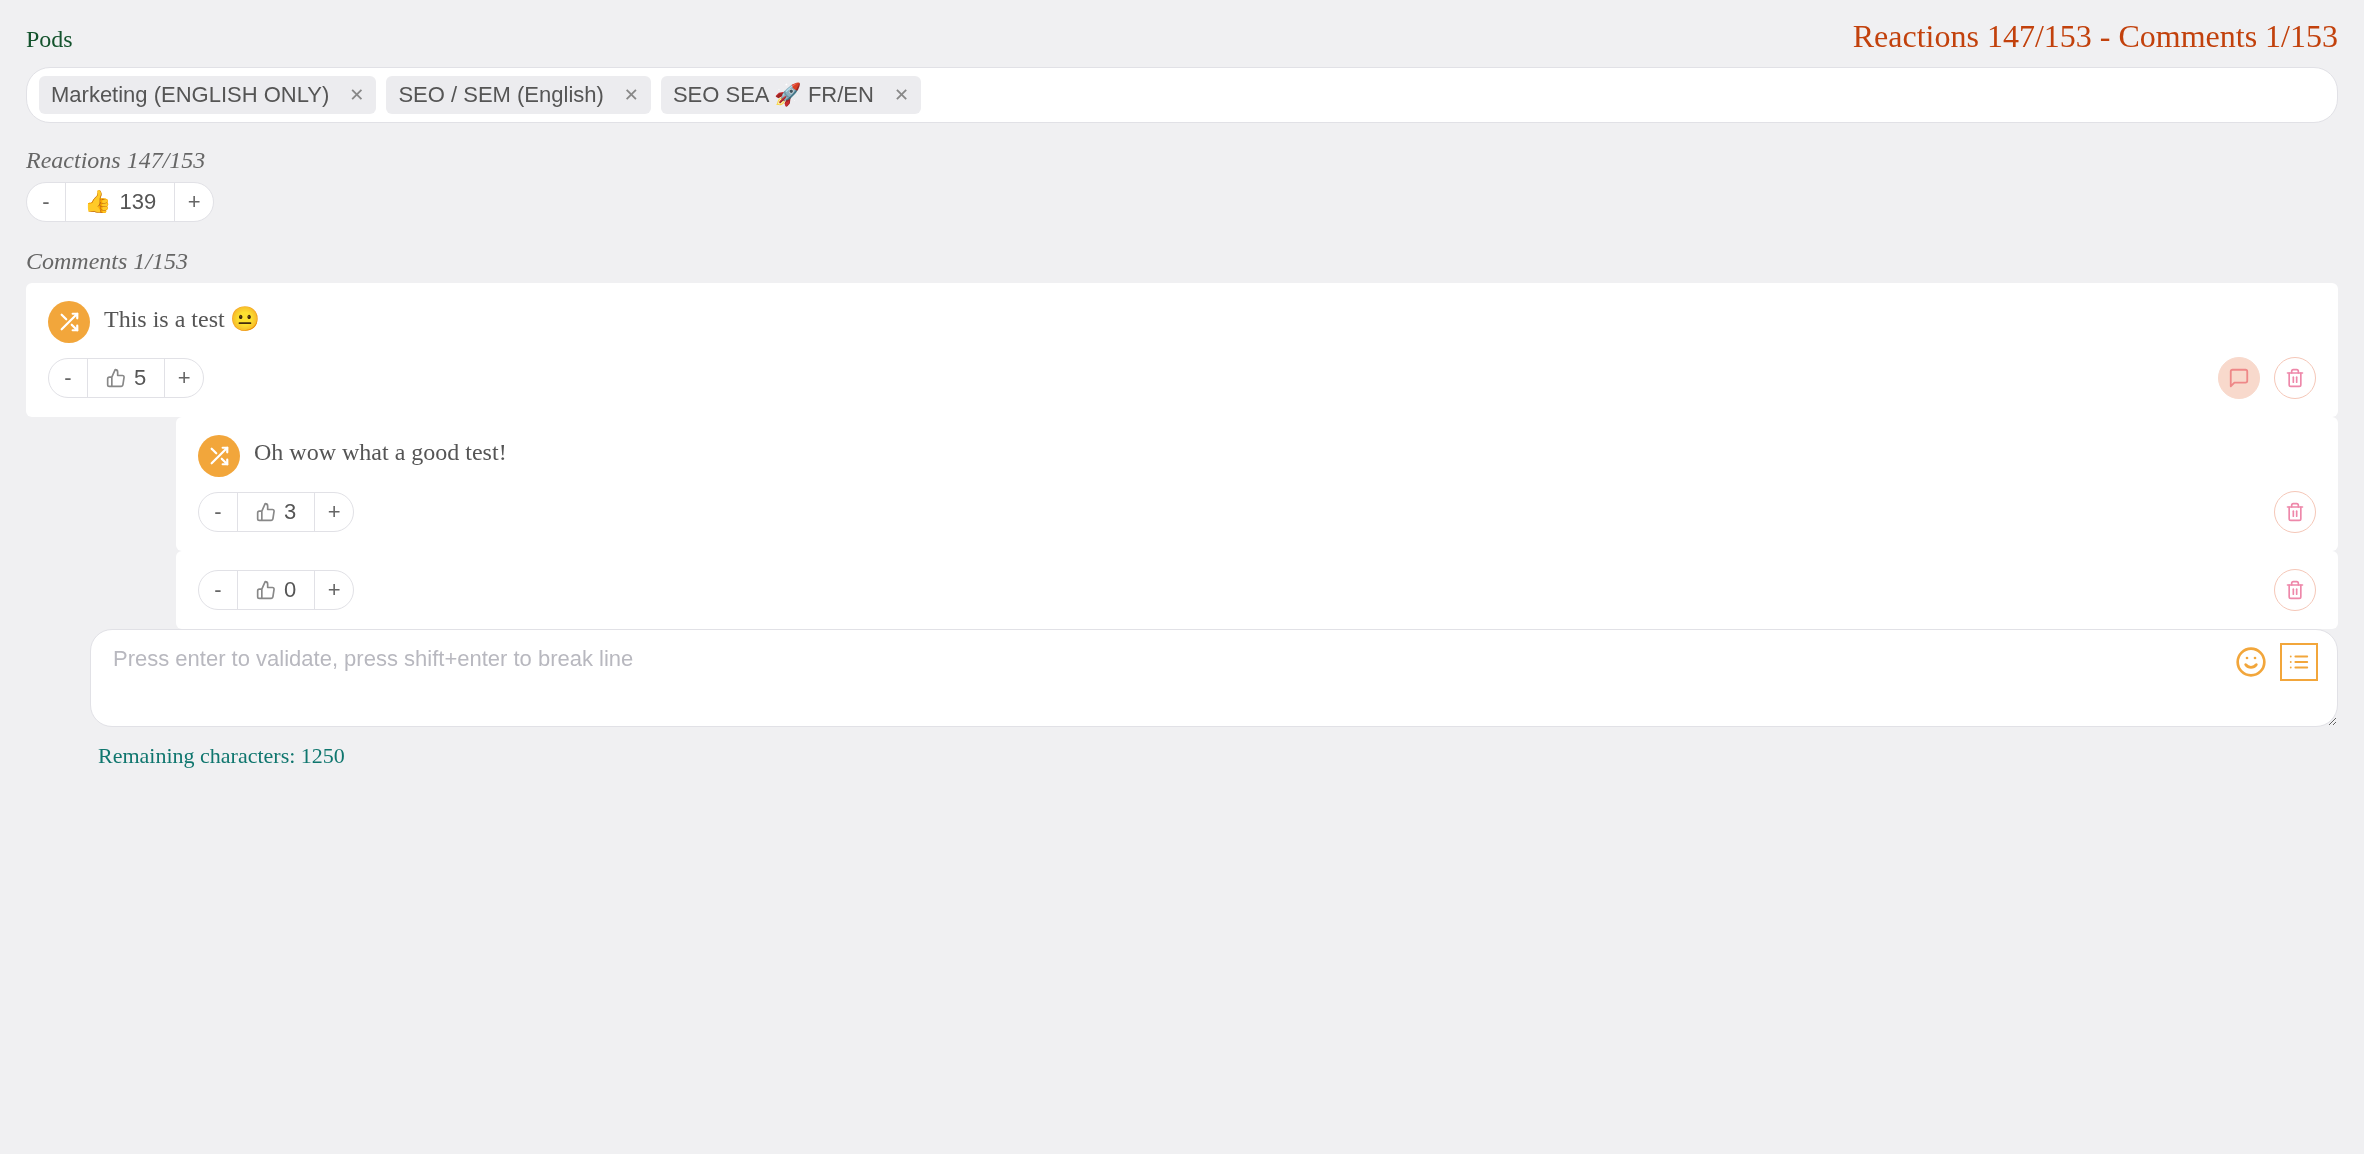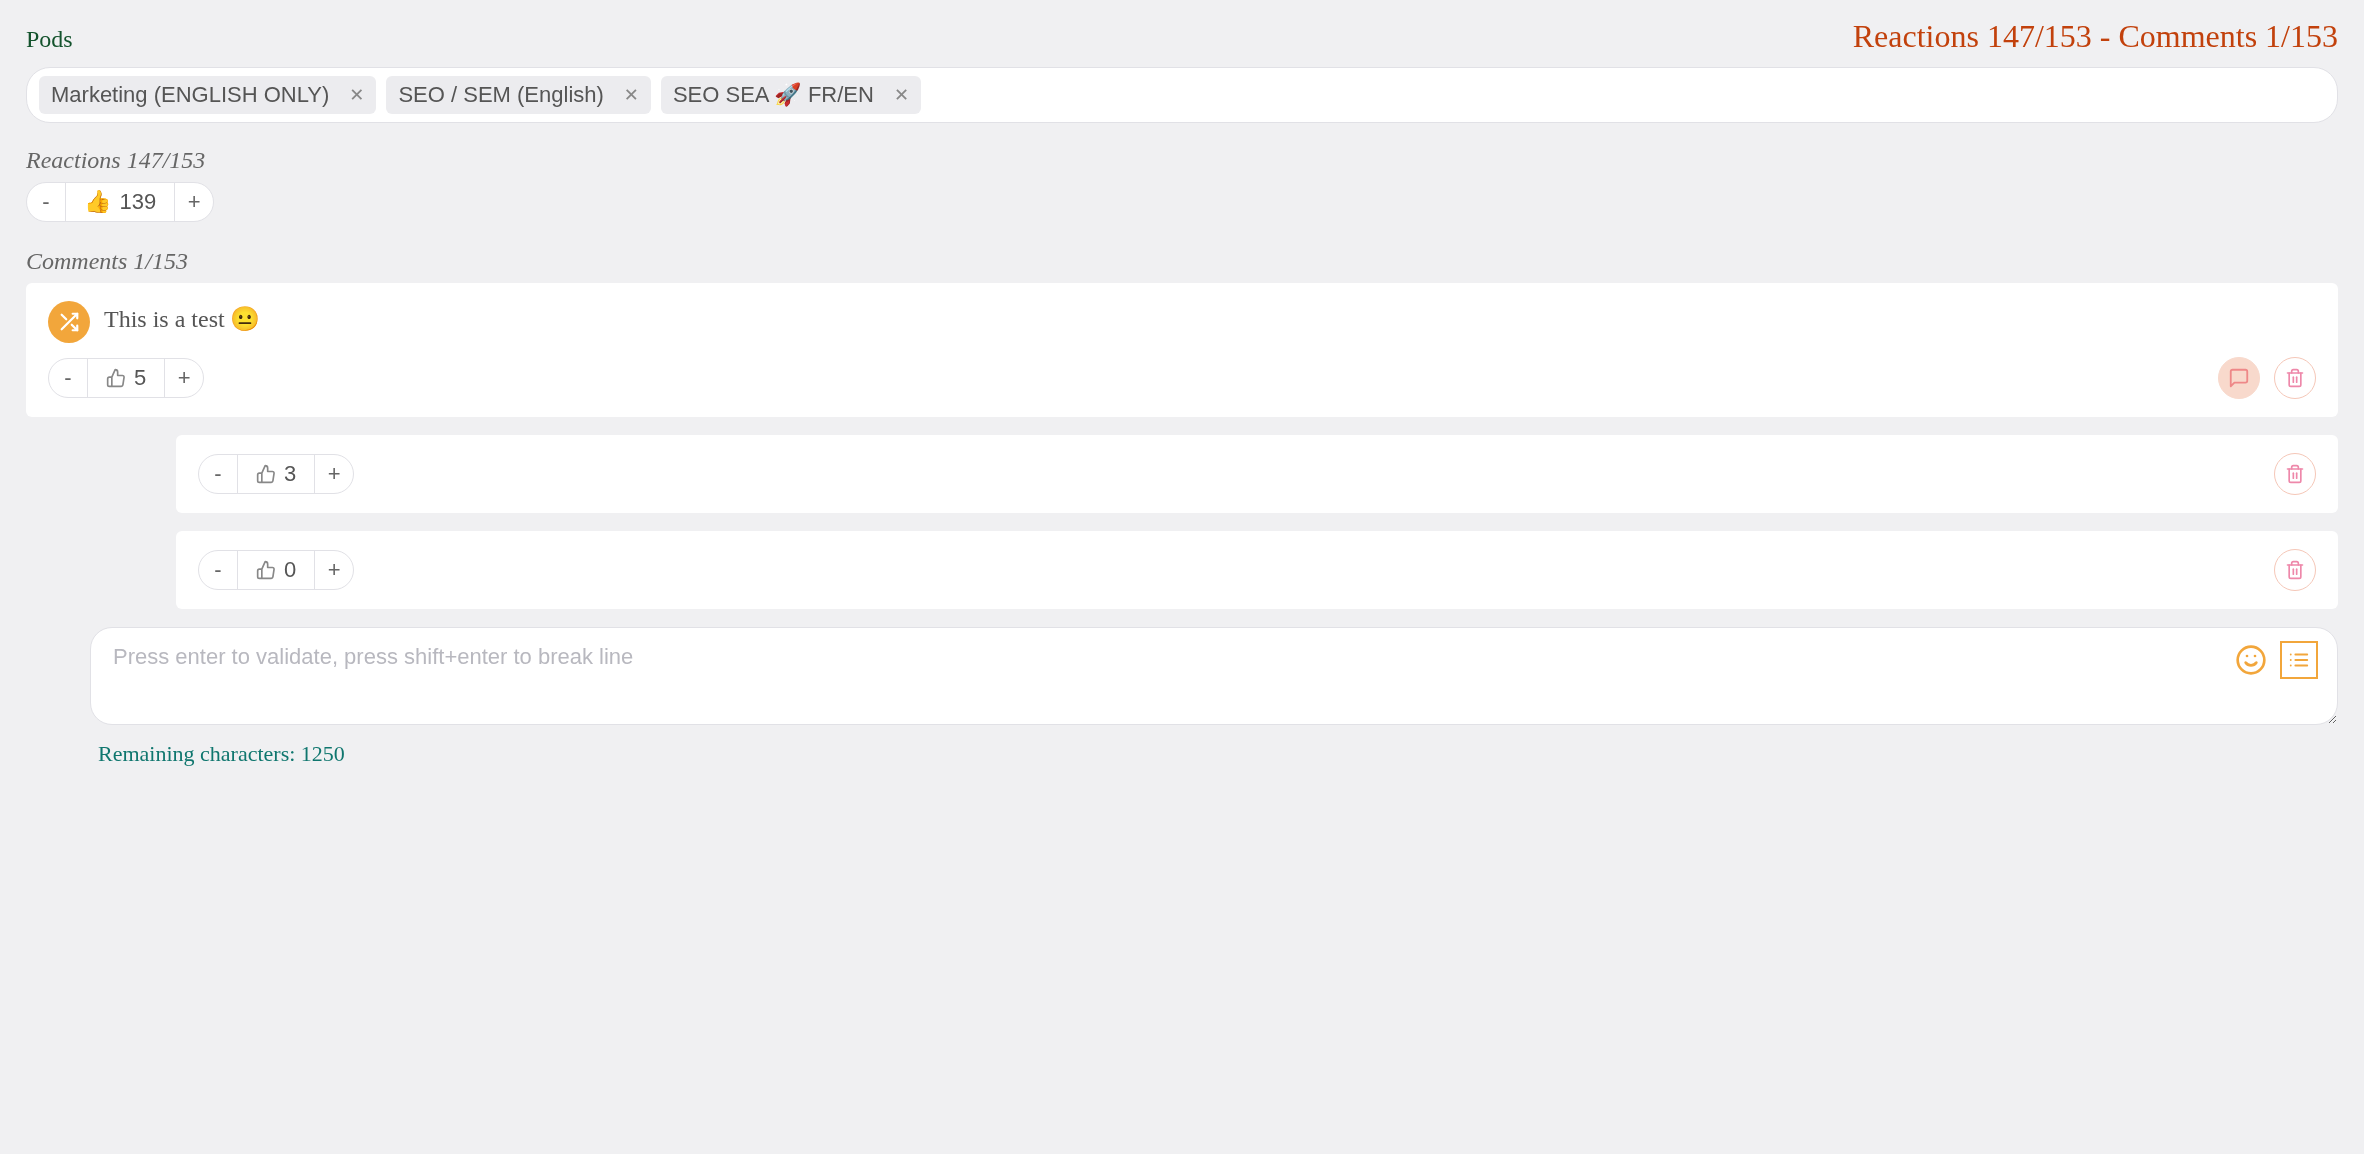--- a/index.html
+++ b/index.html
@@ -70,21 +70,20 @@
     gap: 8px;
     color: #555;
     font-family: -apple-system, Helvetica, Arial, sans-serif;
     font-size: 22px;
   }
   .section-reactions { margin-bottom: 26px; }
   .card {
     background: #fff;
     border-radius: 6px;
     padding: 18px 22px;
-    margin-bottom: 18px;
   }
   .card-reply { margin-left: 150px; }
   .card-head {
     display: flex;
     align-items: flex-start;
     gap: 14px;
     margin-bottom: 14px;
   }
   .shuffle-badge {
     width: 42px; height: 42px;
@@ -224,20 +223,32 @@
             <path d="M19 6v14a2 2 0 0 1-2 2H7a2 2 0 0 1-2-2V6m3 0V4a2 2 0 0 1 2-2h4a2 2 0 0 1 2 2v2"></path>
             <line x1="10" y1="11" x2="10" y2="17"></line>
             <line x1="14" y1="11" x2="14" y2="17"></line>
           </svg>
       </div>
     </div>
   </div>
 </div>
 
 <div class="card card-reply">
+  <div class="card-head">
+    <div class="shuffle-badge">
+      <svg width="22" height="22" viewBox="0 0 24 24" fill="none" stroke="#fff" stroke-width="2.4" stroke-linecap="round" stroke-linejoin="round">
+          <polyline points="16 3 21 3 21 8"></polyline>
+          <line x1="4" y1="20" x2="21" y2="3"></line>
+          <polyline points="21 16 21 21 16 21"></polyline>
+          <line x1="15" y1="15" x2="21" y2="21"></line>
+          <line x1="4" y1="4" x2="9" y2="9"></line>
+        </svg>
+    </div>
+    <div class="card-text">Oh wow what a good test!</div>
+  </div>
   <div class="card-foot">
     <div class="counter">
       <div class="counter-btn">-</div>
       <div class="counter-mid">
         <span>
           <svg width="20" height="20" viewBox="0 0 24 24" fill="none" stroke="#888" stroke-width="2" stroke-linecap="round" stroke-linejoin="round">
               <path d="M14 9V5a3 3 0 0 0-3-3l-4 9v11h11.28a2 2 0 0 0 2-1.7l1.38-9a2 2 0 0 0-2-2.3zM7 22H4a2 2 0 0 1-2-2v-7a2 2 0 0 1 2-2h3"></path>
             </svg>
         </span>
         <span>3</span>

